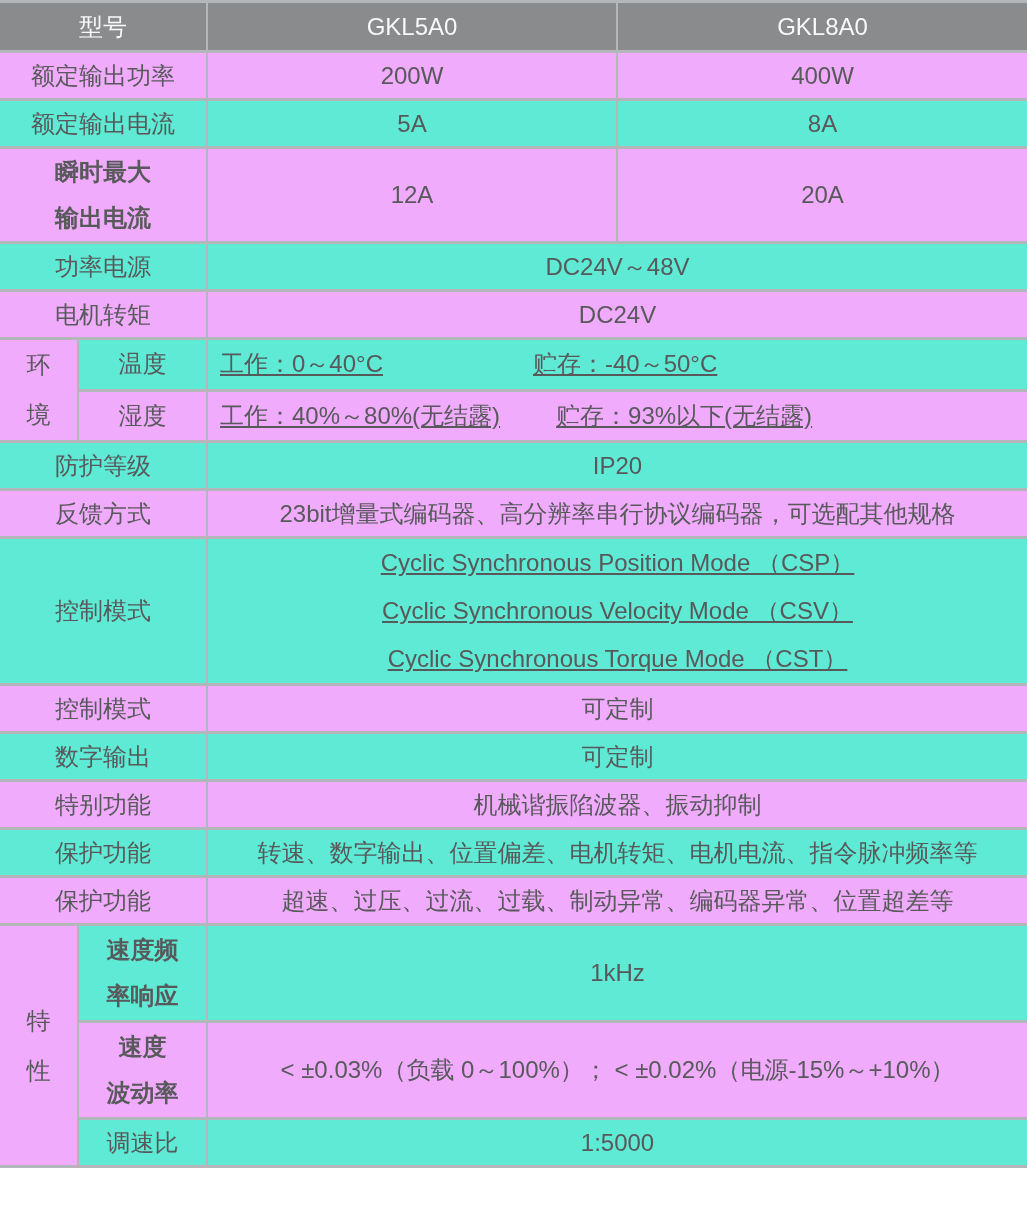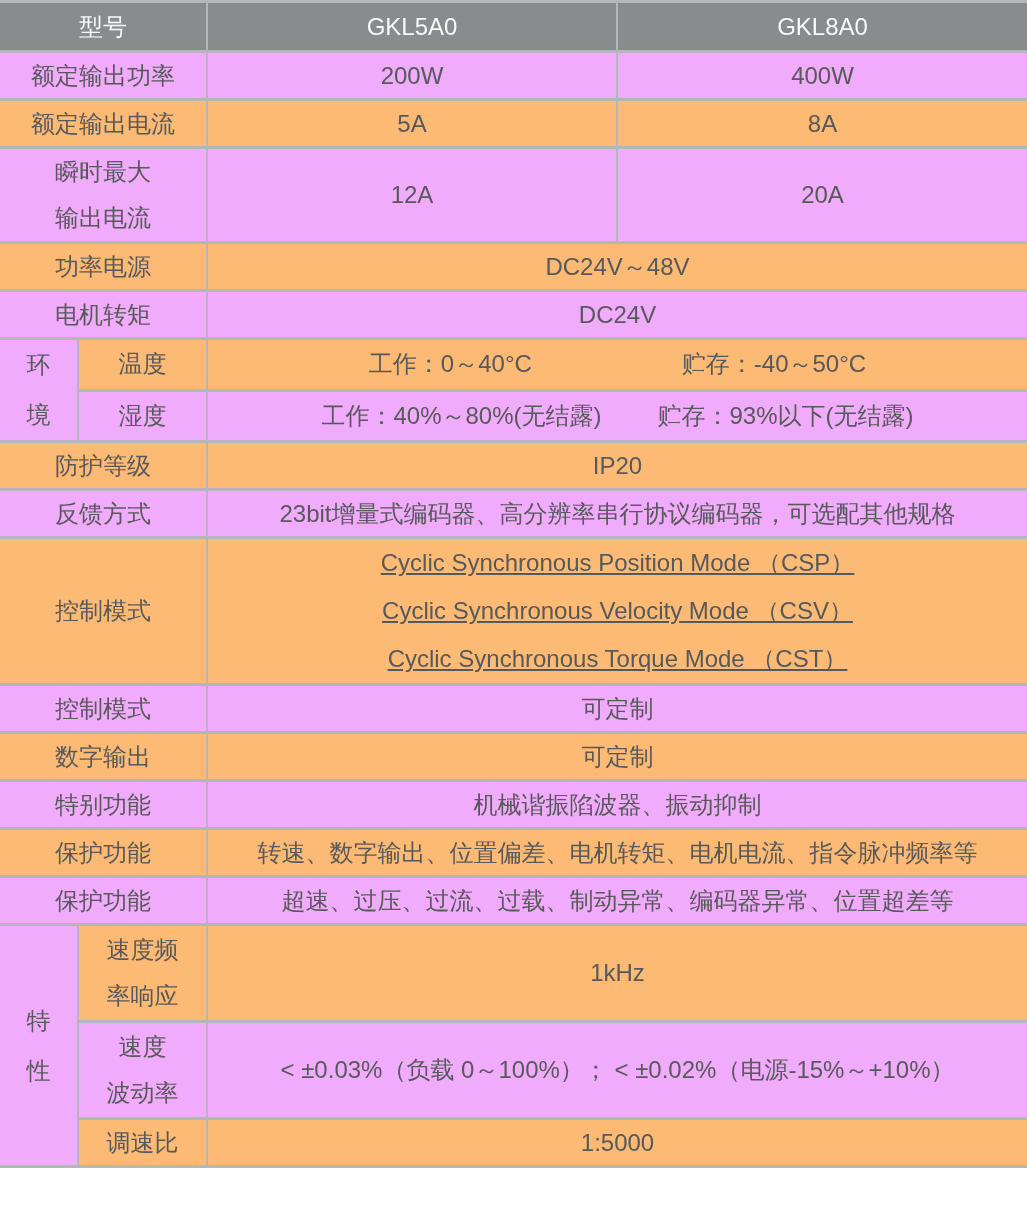--- a/index.html
+++ b/index.html
@@ -24,35 +24,36 @@
     border: solid #b4b7b9;
     border-width: 3px 2px;
     text-align: center;
     vertical-align: middle;
     padding: 0 12px;
     overflow: hidden;
   }
   
   .dark { background: #8a8b8d; color: #f7f8f8; }
   .w    { background: #f0abfc; }
-  .g    { background: #fdba74; }
+  .g    { background: #5eead4; }
   
   .r-head  { height: 50px; }
   .r-std   { height: 48px; }
   .r-tall  { height: 95px; }
   .r-modes { height: 143px; }
   .r-97    { height: 97px; }
   
-  .pre  { white-space: pre-line; line-height: 46px; }
+  .pre  { white-space: pre-line; line-height: 46px; font-weight: bold; }
   .vert { white-space: pre-line; line-height: 50px; }
   
   .pair {
     display: flex;
-    justify-content: center;
+    justify-content: flex-start;
     align-items: center;
+    text-decoration: underline;
   }
   .gap-lg { gap: 150px; }
   .gap-sm { gap: 56px; }
   
   .modes div { line-height: 48px; text-decoration: underline; }
 </style>
 </head>
 <body>
 
 <div class="wrap">

